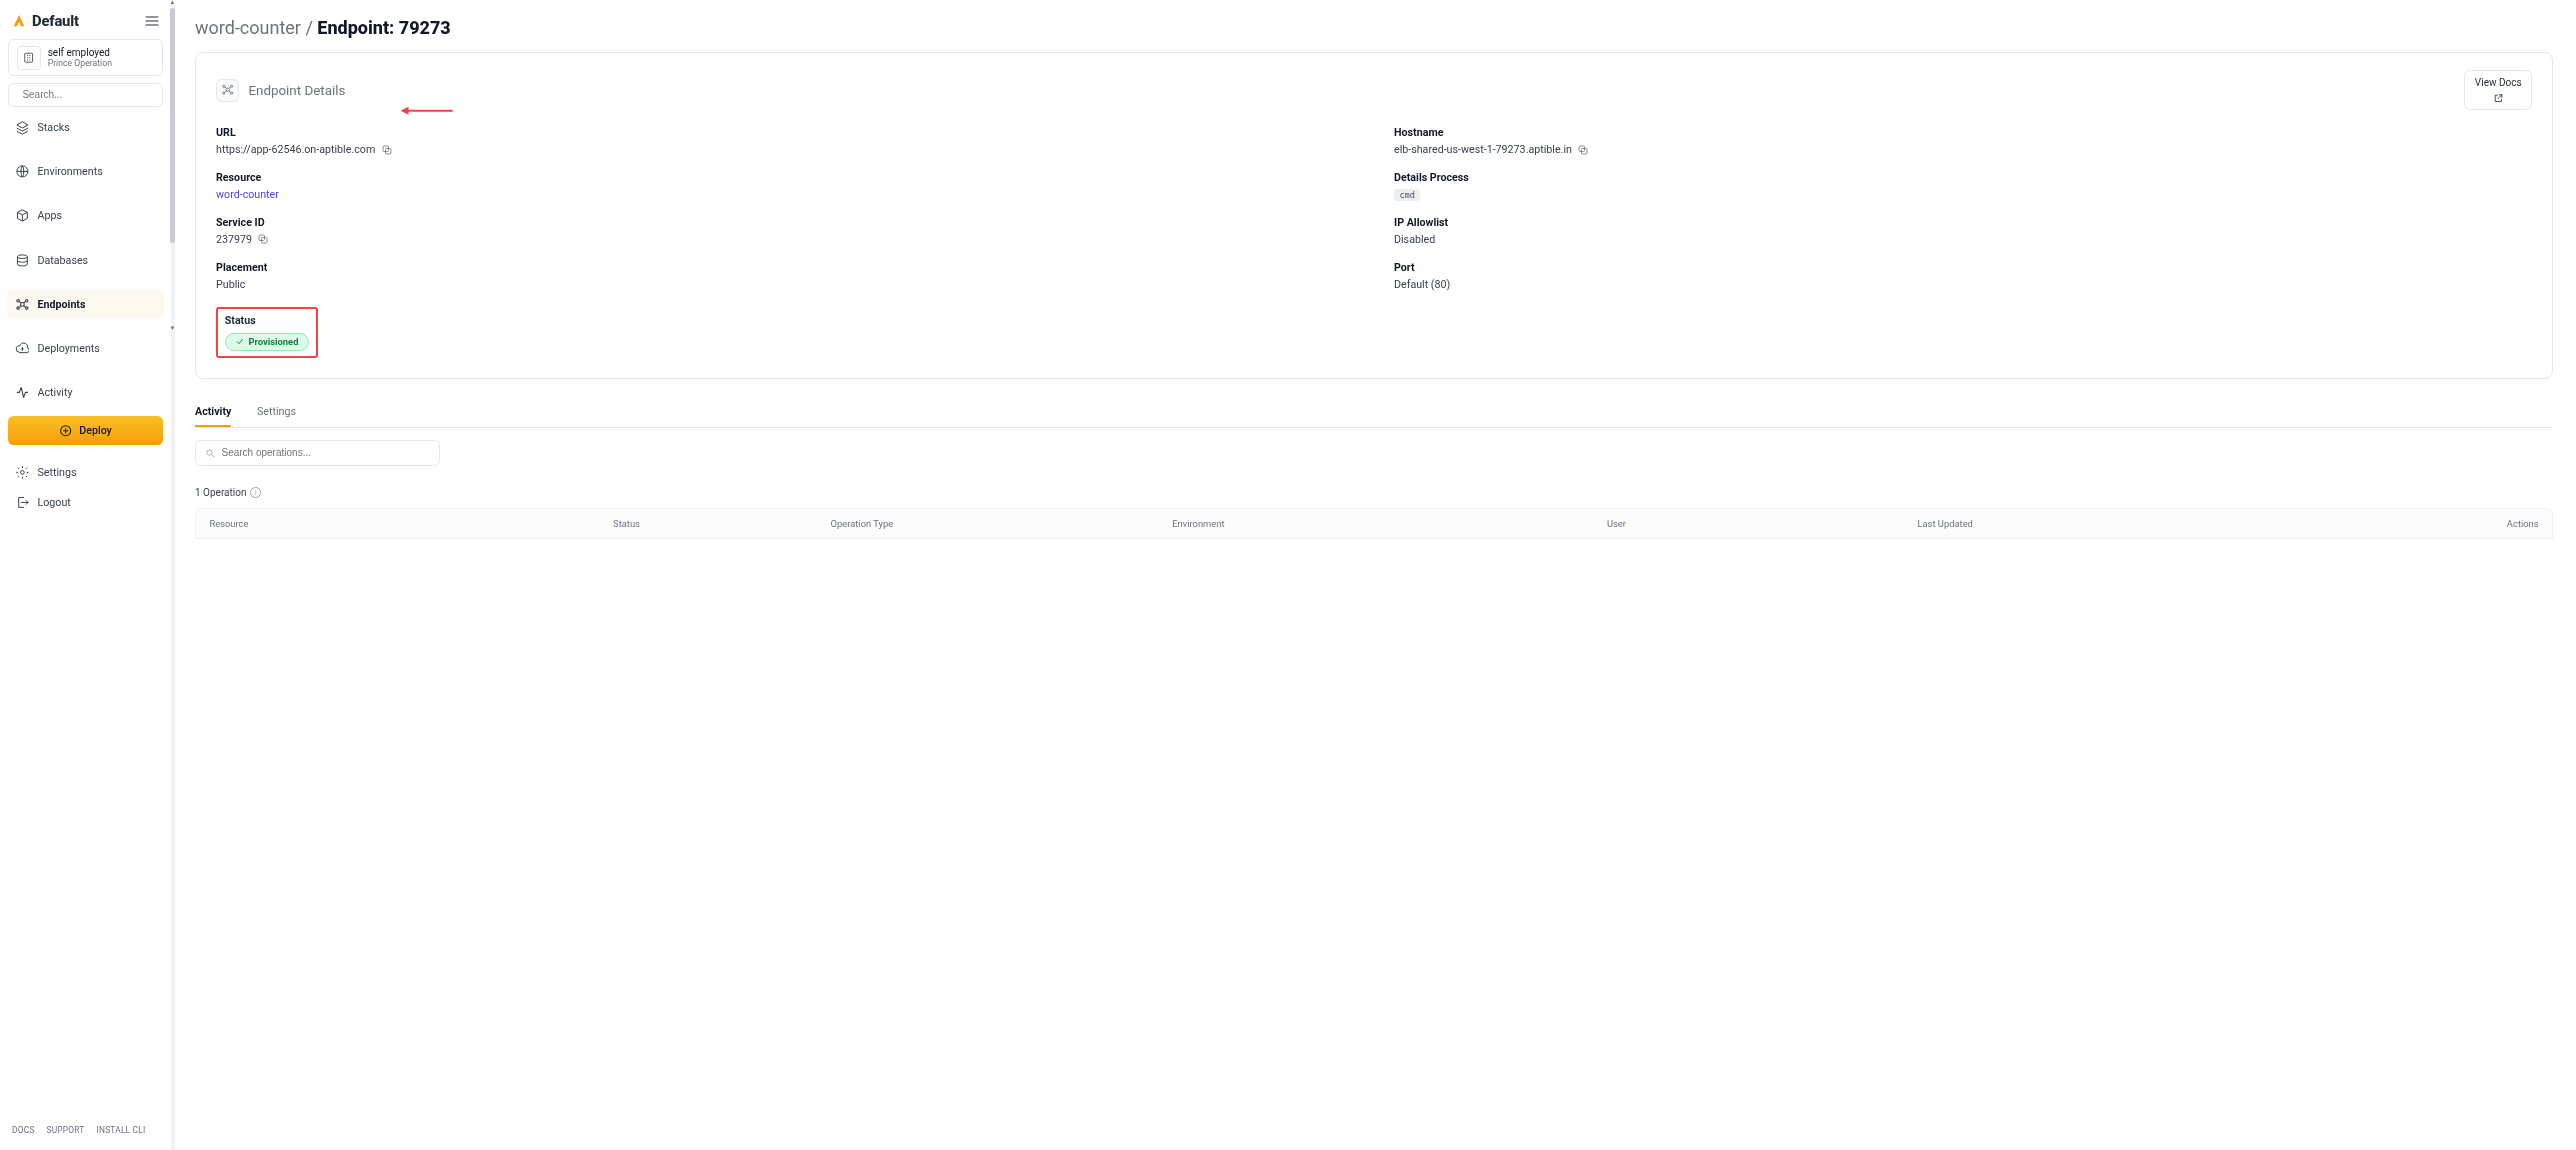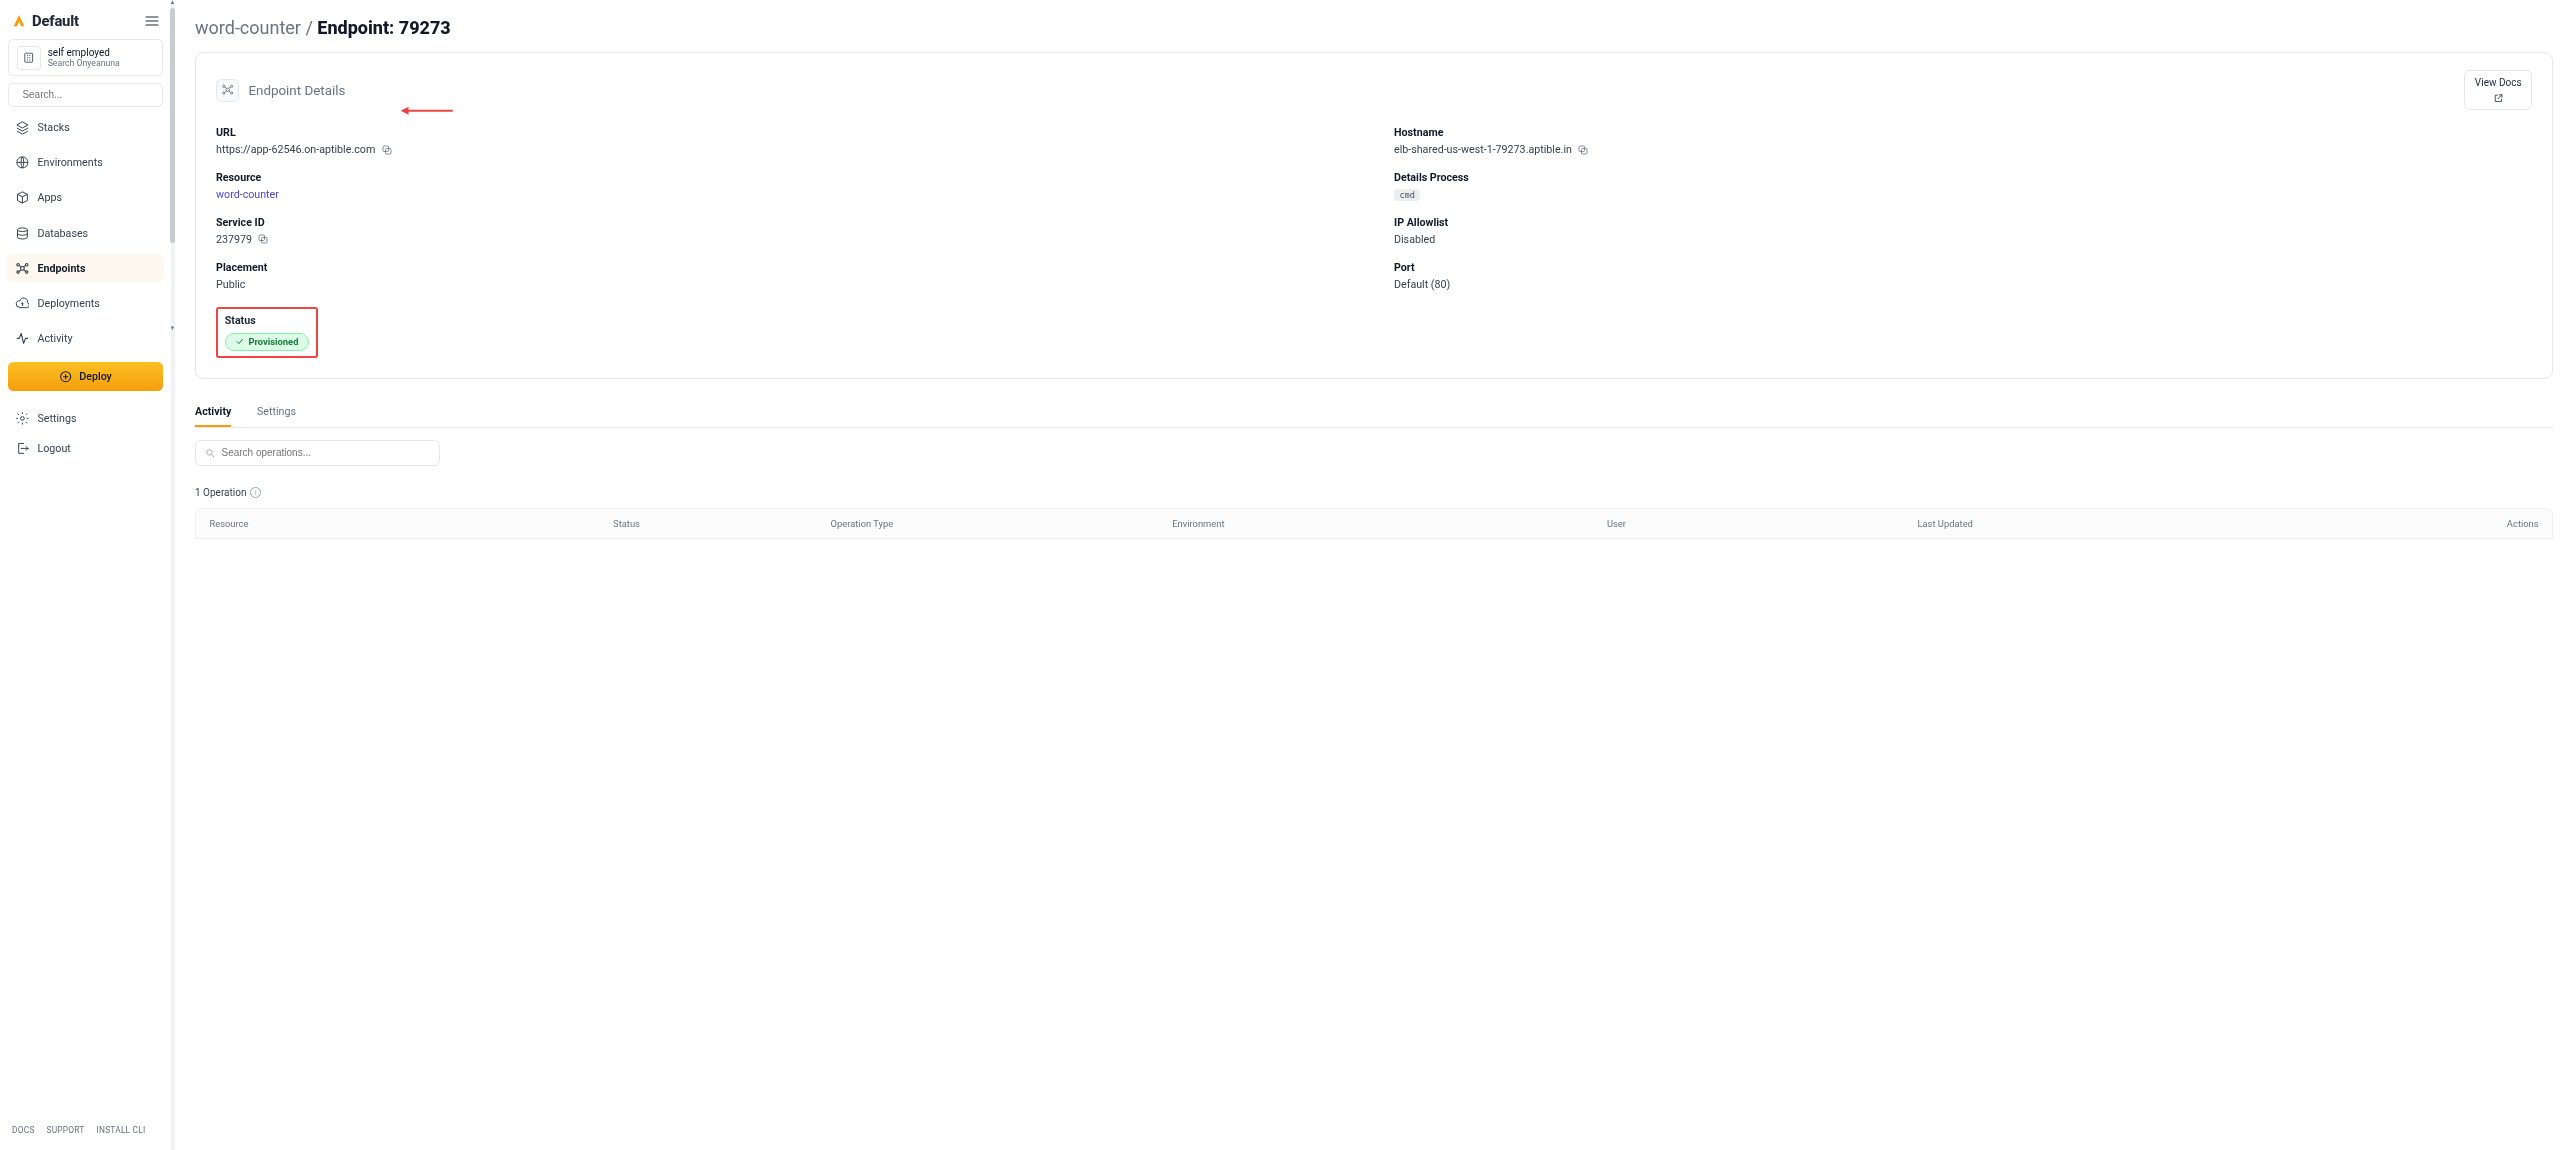--- a/index.html
+++ b/index.html
@@ -69,21 +69,21 @@
     border: 0.7px solid #e5e7eb; border-radius: 5.4px;
     padding: 5.4px 8px;
     color: #9ca3af;
     margin: 0 1.3px 6.7px 1.3px;
   }
   .search-box input {
     border: none; outline: none; font-size: 10px; color: #374151; flex: 1;
     background: transparent;
   }
 
-  .nav { display: flex; flex-direction: column; gap: 7px; }
+  .nav { display: flex; flex-direction: column; gap: 16px; }
   .nav-item {
     display: flex; align-items: center; gap: 8px;
     padding: 6.7px 8px;
     border-radius: 5.4px;
     font-size: 10.7px;
     color: #374151;
     cursor: pointer;
   }
   .nav-item .nav-icon { width: 14.8px; height: 14.8px; color: #374151; }
   .nav-item.active {
@@ -322,21 +322,21 @@
 
   <div class="org-card">
     <div class="org-icon">
       <svg width="13.4" height="13.4" viewBox="0 0 24 24">
           <rect x="5" y="4" width="14" height="16" rx="1" fill="none" stroke="currentColor" stroke-width="1.5"></rect>
           <path d="M9 8h2M13 8h2M9 12h2M13 12h2M9 16h2M13 16h2" stroke="currentColor" stroke-width="1.5"></path>
         </svg>
     </div>
     <div class="org-text">
       <div class="org-name">self employed</div>
-      <div class="org-sub">Search Onyeanuna</div>
+      <div class="org-sub">Prince Operation</div>
     </div>
   </div>
 
   <div class="search-box">
     <svg width="10.7" height="10.7" viewBox="0 0 24 24">
         <circle cx="10" cy="10" r="6" fill="none" stroke="#9ca3af" stroke-width="2"></circle>
         <path d="M15 15l5 5" stroke="#9ca3af" stroke-width="2" stroke-linecap="round"></path>
       </svg>
     <input placeholder="Search..." style="">
   </div>

